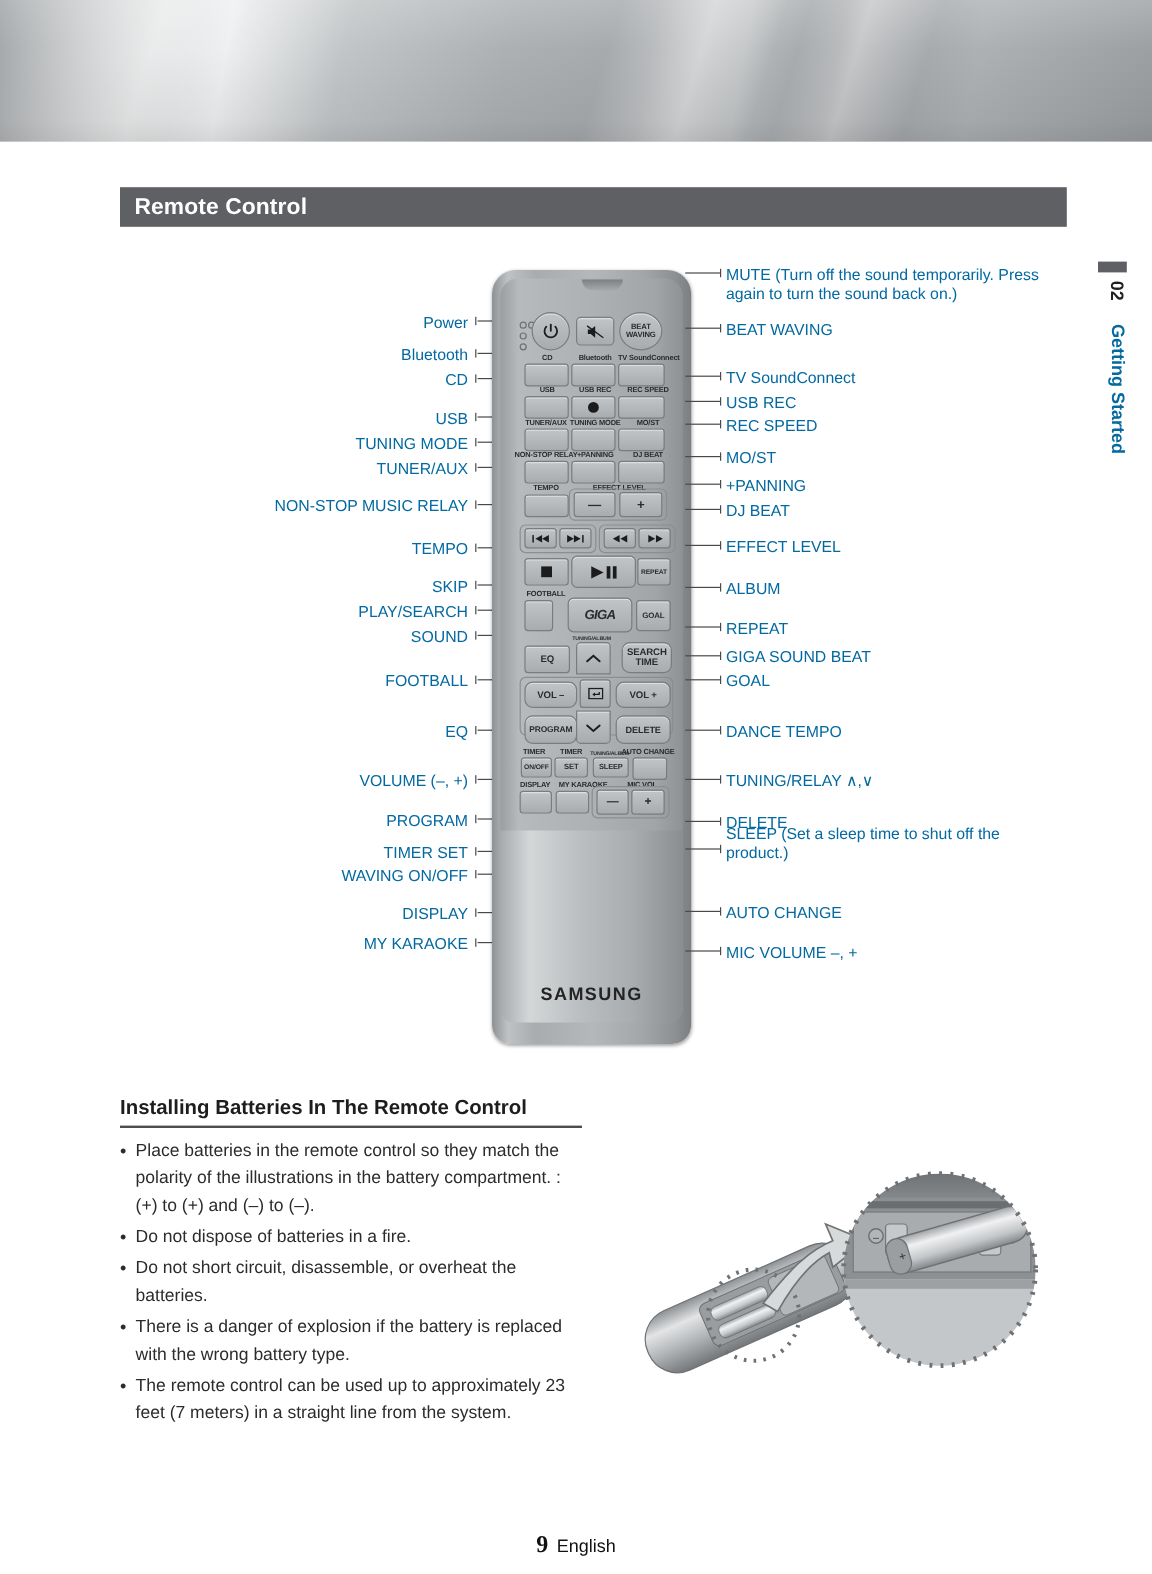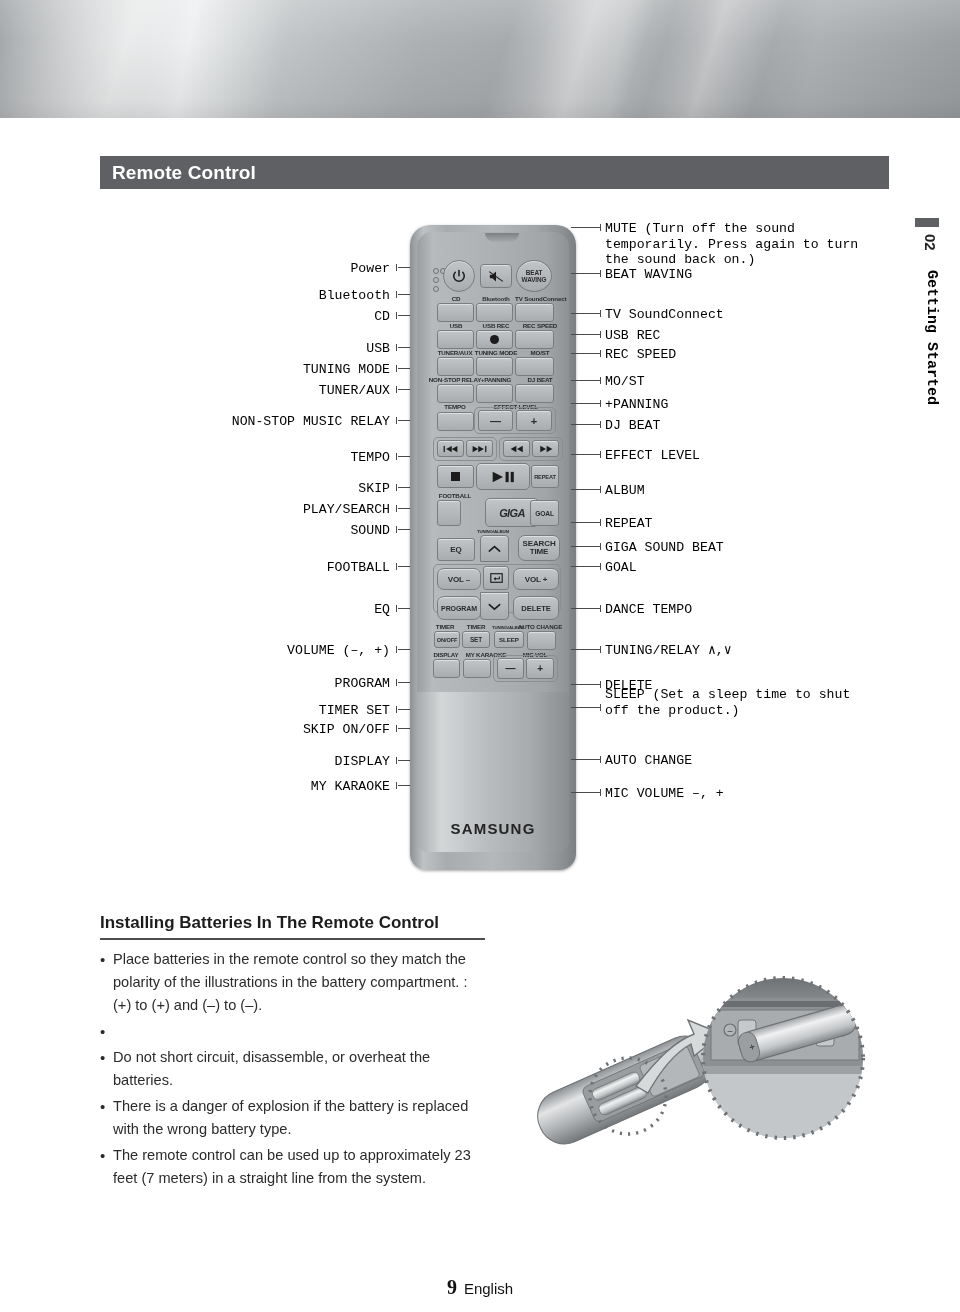--- a/index.html
+++ b/index.html
@@ -49,23 +49,22 @@
     position:absolute;left:8px;top:16px;
     writing-mode:vertical-rl;
     font-size:15px;font-weight:bold;color:#231f20;line-height:1;
     white-space:nowrap;
   }
   .vert.num{top:16px;font-size:15px;}
   .vert.lbl{top:52px;font-size:15px;}
 
   
   .lbl{
-    position:absolute;font-size:13.2px;color:#000000;line-height:15.5px;
+    position:absolute;font-size:13.2px;color:#0369a1;line-height:15.5px;
     white-space:nowrap;
-    font-family:Liberation Mono, monospace;
   }
   .lbl.left{text-align:right;}
   .lbl.wrap{white-space:normal;}
   .lead{position:absolute;height:1px;background:#4a4a4a;}
   .tick{position:absolute;width:1px;height:7px;background:#4a4a4a;}
 
   
   .remote-wrap{position:absolute;left:408px;top:225px;width:170px;height:645px;}
   .remote-shadow{
     position:absolute;left:2px;top:0;width:166px;height:645px;
@@ -158,21 +157,21 @@
 <div class="lbl left" style="left:125px;top:414px;width:265px;">NON-STOP MUSIC RELAY</div>
 <div class="lbl left" style="left:155px;top:450px;width:235px;">TEMPO</div>
 <div class="lbl left" style="left:155px;top:481px;width:235px;">SKIP</div>
 <div class="lbl left" style="left:155px;top:502px;width:235px;">PLAY/SEARCH</div>
 <div class="lbl left" style="left:155px;top:523px;width:235px;">SOUND</div>
 <div class="lbl left" style="left:155px;top:560px;width:235px;">FOOTBALL</div>
 <div class="lbl left" style="left:155px;top:602px;width:235px;">EQ</div>
 <div class="lbl left" style="left:155px;top:643px;width:235px;">VOLUME (–, +)</div>
 <div class="lbl left" style="left:155px;top:676px;width:235px;">PROGRAM</div>
 <div class="lbl left" style="left:155px;top:703px;width:235px;">TIMER SET</div>
-<div class="lbl left" style="left:155px;top:722px;width:235px;">SKIP ON/OFF</div>
+<div class="lbl left" style="left:155px;top:722px;width:235px;">WAVING ON/OFF</div>
 <div class="lbl left" style="left:155px;top:754px;width:235px;">DISPLAY</div>
 <div class="lbl left" style="left:155px;top:779px;width:235px;">MY KARAOKE</div>
 
 <div class="lead" style="left:398px;top:267px;width:14px;"></div>
 <div class="tick" style="left:396px;top:264px;"></div>
 <div class="lead" style="left:398px;top:294px;width:14px;"></div>
 <div class="tick" style="left:396px;top:291px;"></div>
 <div class="lead" style="left:398px;top:315px;width:14px;"></div>
 <div class="tick" style="left:396px;top:312px;"></div>
 <div class="lead" style="left:398px;top:347px;width:14px;"></div>
@@ -310,21 +309,21 @@
       <svg width="24" height="12" viewBox="0 0 28 14">
         <path d="M2 1 L14 7 L2 13z" fill="#1c1c1c"></path>
         <rect x="17" y="1" width="3.6" height="12" fill="#1c1c1c"></rect>
         <rect x="23" y="1" width="3.6" height="12" fill="#1c1c1c"></rect>
       </svg>
     </div>
     <div class="btn" style="left:114px;top:233px;width:26px;height:21px;font-size:5.6px;">REPEAT</div>
 
     <div class="cap" style="left:14px;top:260px;width:48px;">FOOTBALL</div>
     <div class="btn" style="left:20px;top:268px;width:22px;height:24px;"></div>
-    <div class="btn" style="left:68px;top:266px;width:52px;height:27px;border-radius:5px;font-style:italic;font-size:11px;letter-spacing:-.6px;">GIGA</div>
+    <div class="btn" style="left:56px;top:266px;width:52px;height:27px;border-radius:5px;font-style:italic;font-size:11px;letter-spacing:-.6px;">GIGA</div>
     <div class="btn" style="left:113px;top:268px;width:27px;height:24px;font-size:6.6px;">GOAL</div>
 
     <div class="cap tiny" style="left:52px;top:297px;width:48px;">TUNING/ALBUM</div>
     <div class="btn" style="left:20px;top:306px;width:36px;height:21px;font-size:8px;">EQ</div>
     <div class="btn" style="left:63px;top:303px;width:27px;height:25px;border-radius:4px 4px 0 0;">
       <svg width="13" height="9" viewBox="0 0 20 12">
         <path d="M2 10 L10 3 L18 10" stroke="#1c1c1c" stroke-width="2.4" fill="none" stroke-linecap="round"></path>
       </svg>
     </div>
     <div class="btn pill" style="left:101px;top:303px;width:40px;height:24px;flex-direction:column;line-height:8px;font-size:8px;">
@@ -437,20 +436,21 @@
 <div class="bat-title">Installing Batteries In The Remote Control</div>
 <div class="bat-rule"></div>
 
 <div class="bullets">
   <div class="bul">
     <div class="dot">•</div>
     <div class="txt">Place batteries in the remote control so they match the polarity of the illustrations in the battery compartment. : (+) to (+) and (–) to (–).</div>
   </div>
   <div class="bul">
     <div class="dot">•</div>
+    <div class="txt">Do not dispose of batteries in a fire.</div>
   </div>
   <div class="bul">
     <div class="dot">•</div>
     <div class="txt">Do not short circuit, disassemble, or overheat the batteries.</div>
   </div>
   <div class="bul">
     <div class="dot">•</div>
     <div class="txt">There is a danger of explosion if the battery is replaced with the wrong battery type.</div>
   </div>
   <div class="bul">

